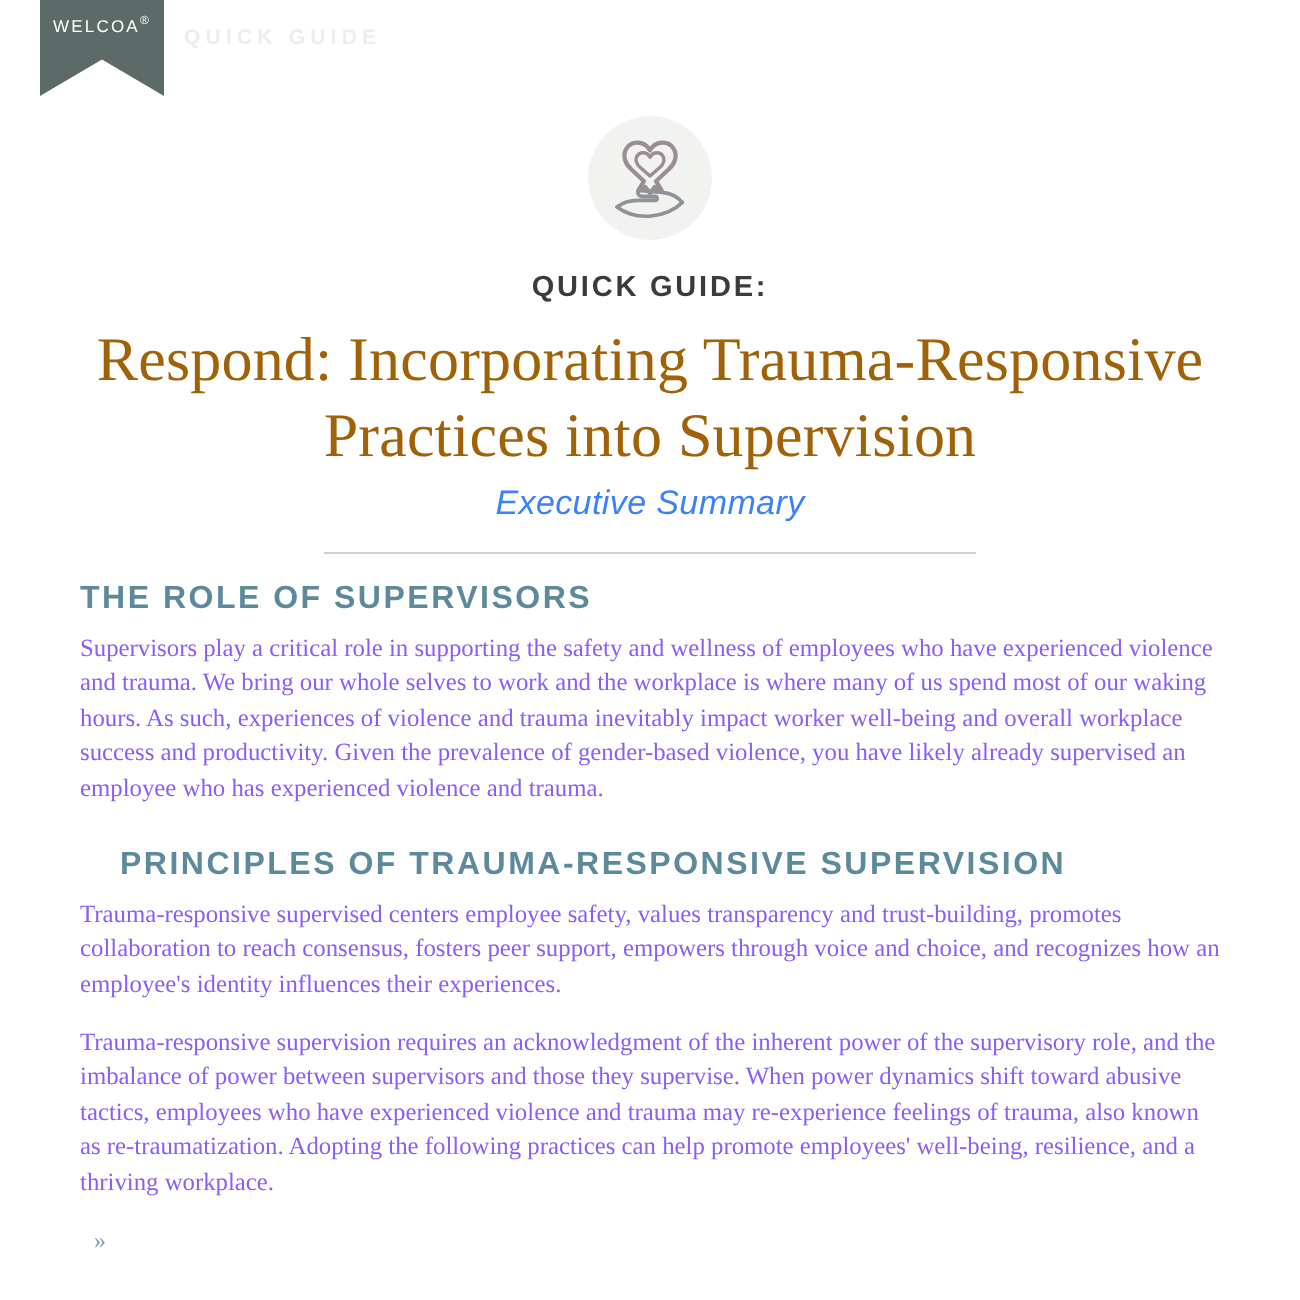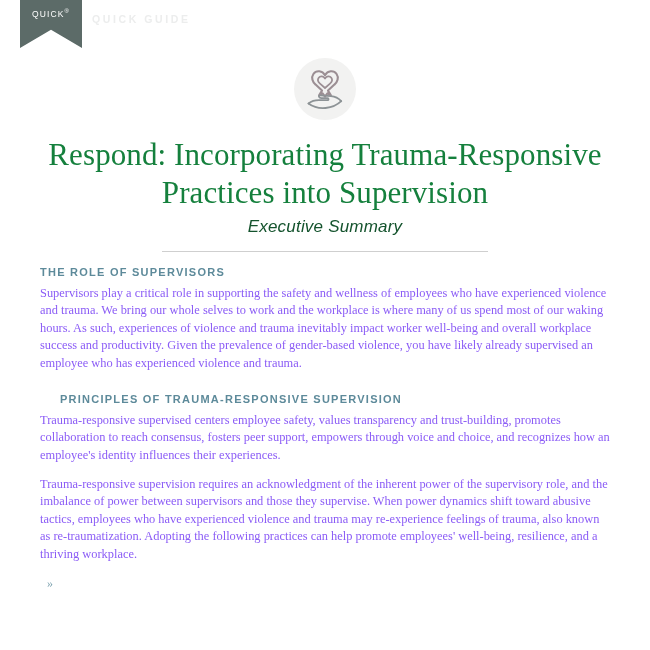--- a/index.html
+++ b/index.html
@@ -83,48 +83,48 @@
     font-family: "Liberation Sans", sans-serif;
     font-size: 14.5px;
     font-weight: 700;
     letter-spacing: 1.4px;
     color: #3b3b3b;
   }
   .main-title {
     font-family: "Liberation Serif", serif;
     font-size: 31px;
     font-weight: 400;
-    color: #15803d;
+    color: #a16207;
     line-height: 1.22;
     margin-top: 9px;
     letter-spacing: 0.1px;
   }
   .subtitle {
     font-family: "Liberation Sans", sans-serif;
     font-style: italic;
     font-size: 17px;
-    color: #14532d;
+    color: #3b82f6;
     margin-top: 5px;
     letter-spacing: 0.2px;
   }
   .divider {
     width: 326px;
     height: 1px;
     background: #cfcfcf;
     margin: 14px auto 0 auto;
   }
 
   
   .content {
     padding: 0 40px 0 40px;
     margin-top: 14px;
   }
   .section-heading {
     font-family: "Liberation Sans", sans-serif;
-    font-size: 11px;
+    font-size: 16px;
     font-weight: 700;
     letter-spacing: 1.25px;
     color: #5d8a9a;
     margin-bottom: 7px;
   }
   .section-heading.spaced { margin-top: 20px; padding-left: 20px; }
 
   p.body {
     font-family: "Liberation Serif", serif;
     font-size: 12.4px;
@@ -155,38 +155,39 @@
     color: #7ea3b0;
     font-family: "Liberation Serif", serif;
     font-size: 12px;
   }
 </style>
 </head>
 <body>
 
 <div class="top-bar">
   <div class="brand-banner"></div>
-  <div class="brand-text"><span>QUICK</span><sup>®</sup></div>
+  <div class="brand-text"><span>WELCOA</span><sup>®</sup></div>
   <div class="kicker">QUICK GUIDE</div>
 </div>
 
 <div class="emblem-wrap">
   <div class="emblem">
     <svg width="42" height="44" viewBox="0 0 42 44">
 
       <path d="M21 8.2 C18.4 3.4 12.2 3.0 9.4 7.0 C6.9 10.6 8.6 15.0 11.6 17.6 L18.0 23.6 L15.1 28.3 L18.6 26.4 L21.0 29.6 L23.4 26.4 L26.9 28.3 L24.0 23.6 L30.4 17.6 C33.4 15.0 35.1 10.6 32.6 7.0 C29.8 3.0 23.6 3.4 21 8.2 Z" fill="none" stroke="#9b8e93" stroke-width="2.1" stroke-linejoin="round"></path>
       <path d="M21 11.6 C19.6 8.9 16.2 8.7 14.7 10.8 C13.3 12.8 14.3 15.2 16.0 16.6 L21 21.0 L26.0 16.6 C27.7 15.2 28.7 12.8 27.3 10.8 C25.8 8.7 22.4 8.9 21 11.6 Z" fill="none" stroke="#9b8e93" stroke-width="1.7" stroke-linejoin="round"></path>
 
       <path d="M4.5 36.5 C7.5 34.2 11.0 33.2 14.8 33.2 L23.5 33.2 C24.9 33.2 24.9 31.2 23.5 31.2 L17.4 31.2 C16.3 31.2 15.3 30.6 15.0 29.8 C14.6 28.9 15.3 28.2 16.3 28.3 L27.0 29.2 C31.0 29.5 34.6 31.3 37.2 34.2" fill="none" stroke="#8d9396" stroke-width="1.8" stroke-linecap="round" stroke-linejoin="round"></path>
       <path d="M4.5 36.5 C9.5 40.2 15.5 41.6 21.6 41.0 C27.5 40.4 33.3 38.0 37.2 34.2" fill="none" stroke="#8d9396" stroke-width="1.8" stroke-linecap="round" stroke-linejoin="round"></path>
     </svg>
   </div>
 </div>
 
 <div class="title-block">
+  <div class="guide-label">QUICK GUIDE:</div>
   <div class="main-title">Respond: Incorporating Trauma-Responsive Practices into Supervision</div>
   <div class="subtitle">Executive Summary</div>
   <div class="divider"></div>
 </div>
 
 <div class="content">
 
   <div class="section-heading">THE ROLE OF SUPERVISORS</div>
   <p class="body">Supervisors play a critical role in supporting the safety and wellness of employees who have experienced violence and trauma. We bring our whole selves to work and the workplace is where many of us spend most of our waking hours. As such, experiences of violence and trauma inevitably impact worker well-being and overall workplace success and productivity. Given the prevalence of gender-based violence, you have likely already supervised an employee who has experienced violence and trauma.</p>
 

